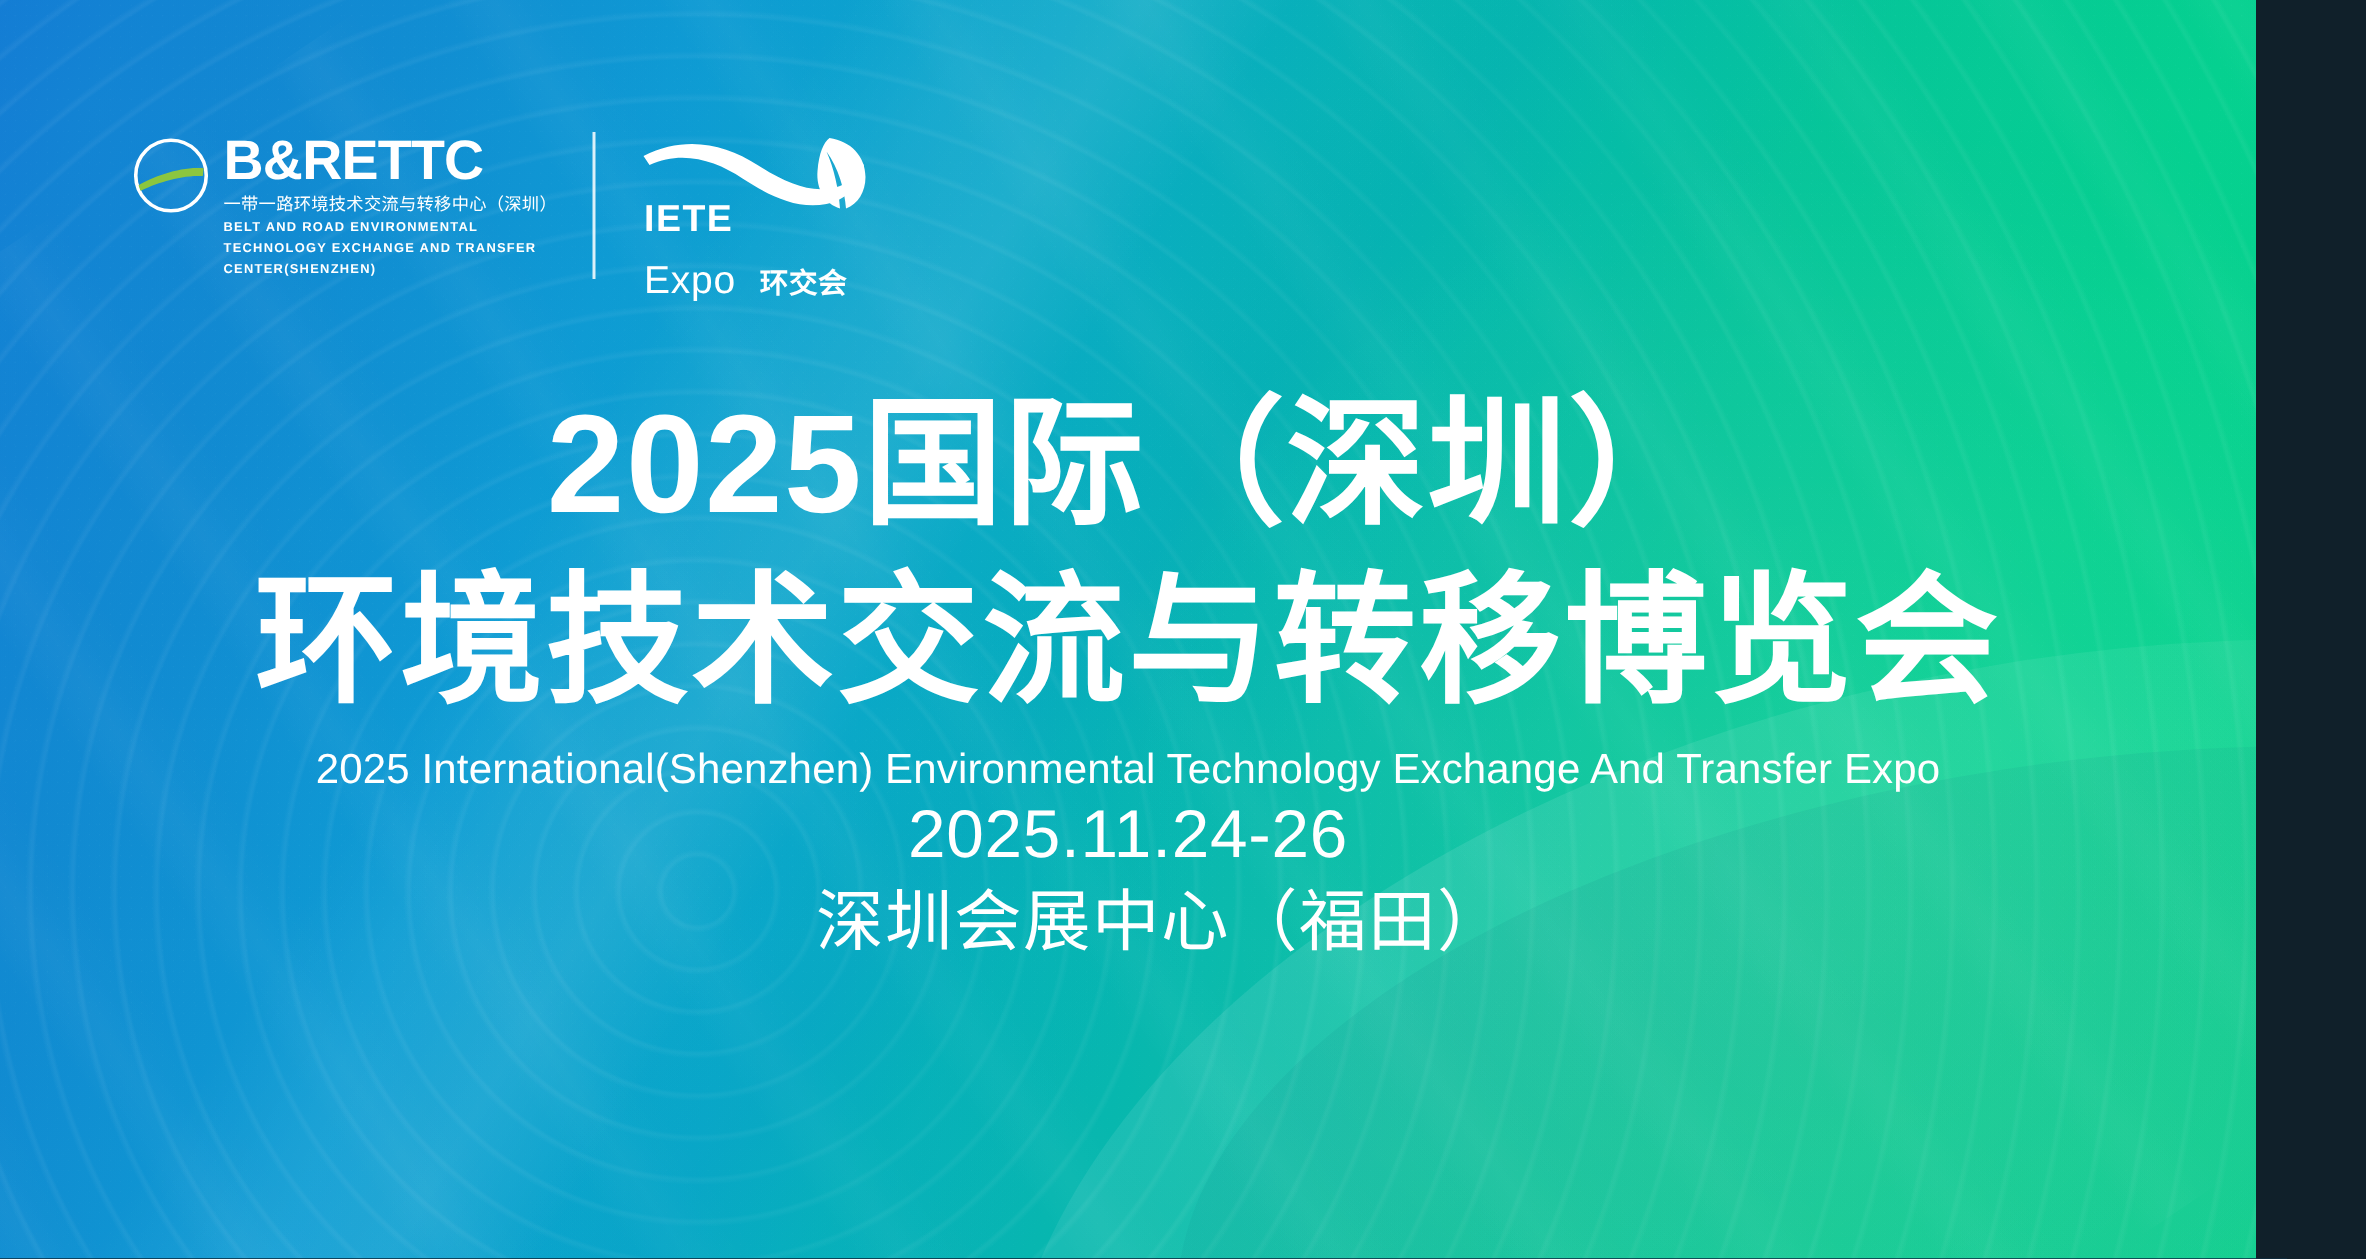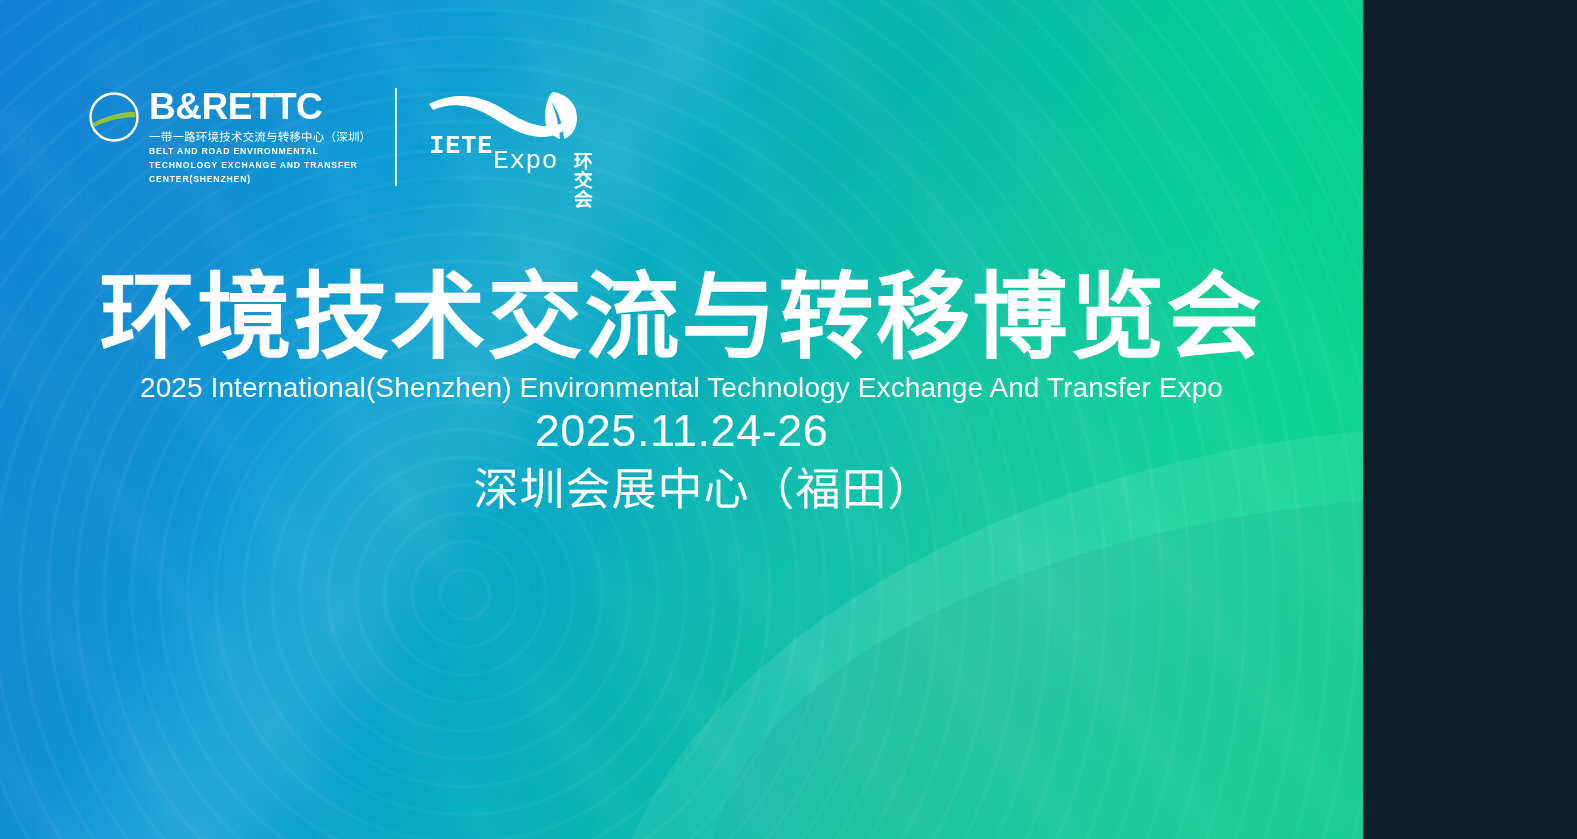--- a/index.html
+++ b/index.html
@@ -3,21 +3,21 @@
 <meta charset="utf-8">
 <title>IETE Expo 2025 Banner</title>
 <style>
   html, body {
     margin: 0;
     padding: 0;
     background: #10202a;
   }
   .banner {
     position: relative;
-    width: 1363px;
+    width: 1504px;
     height: 839px;
     overflow: hidden;
     font-family: "Liberation Sans", "DejaVu Sans", sans-serif;
     background: #0c4a6e;
     user-select: none;
   }
 
   
   .bg-base {
     position: absolute;
@@ -223,22 +223,22 @@
     left: 2px;
     top: 0;
     width: 162px;
     height: 58px;
   }
   .iete-text {
     position: absolute;
     left: 4px;
     top: 46px;
     display: flex;
+    flex-direction: column;
     line-height: 1;
-    font-family: Liberation Mono, monospace;
   }
   .iete-line1 {
     color: #fff;
     font-weight: 700;
     font-size: 25px;
     letter-spacing: 1px;
   }
   .iete-line2 {
     display: flex;
     align-items: baseline;
@@ -287,29 +287,29 @@
     line-height: 1.02;
     letter-spacing: 1px;
     white-space: nowrap;
   }
   .title-l2 {
     color: #fff;
     font-size: 95px;
     font-weight: 700;
     line-height: 1.05;
     letter-spacing: 2px;
-    margin-top: 6px;
+    margin-top: 22px;
     white-space: nowrap;
   }
   .subtitle-en {
     color: #fff;
     font-size: 28px;
     font-weight: 400;
     letter-spacing: .1px;
-    margin-top: 4px;
+    margin-top: 18px;
     white-space: nowrap;
   }
   .meta {
   }
   .meta-date {
     color: #fff;
     font-size: 45px;
     font-weight: 400;
     letter-spacing: .5px;
     line-height: 1.22;
@@ -376,20 +376,21 @@
           <span class="iete-expo">Expo</span>
           <span class="iete-cn">环交会</span>
         </span>
       </span>
     </div>
 
   </div>
 
 
   <div class="center">
+    <div class="title-l1">2025国际（深圳）</div>
     <div class="title-l2">环境技术交流与转移博览会</div>
     <div class="subtitle-en">2025 International(Shenzhen) Environmental Technology Exchange And Transfer Expo</div>
     <div class="meta">
       <div class="meta-date">2025.11.24-26</div>
       <div class="meta-venue">深圳会展中心（福田）</div>
     </div>
   </div>
 
 </div>
 

